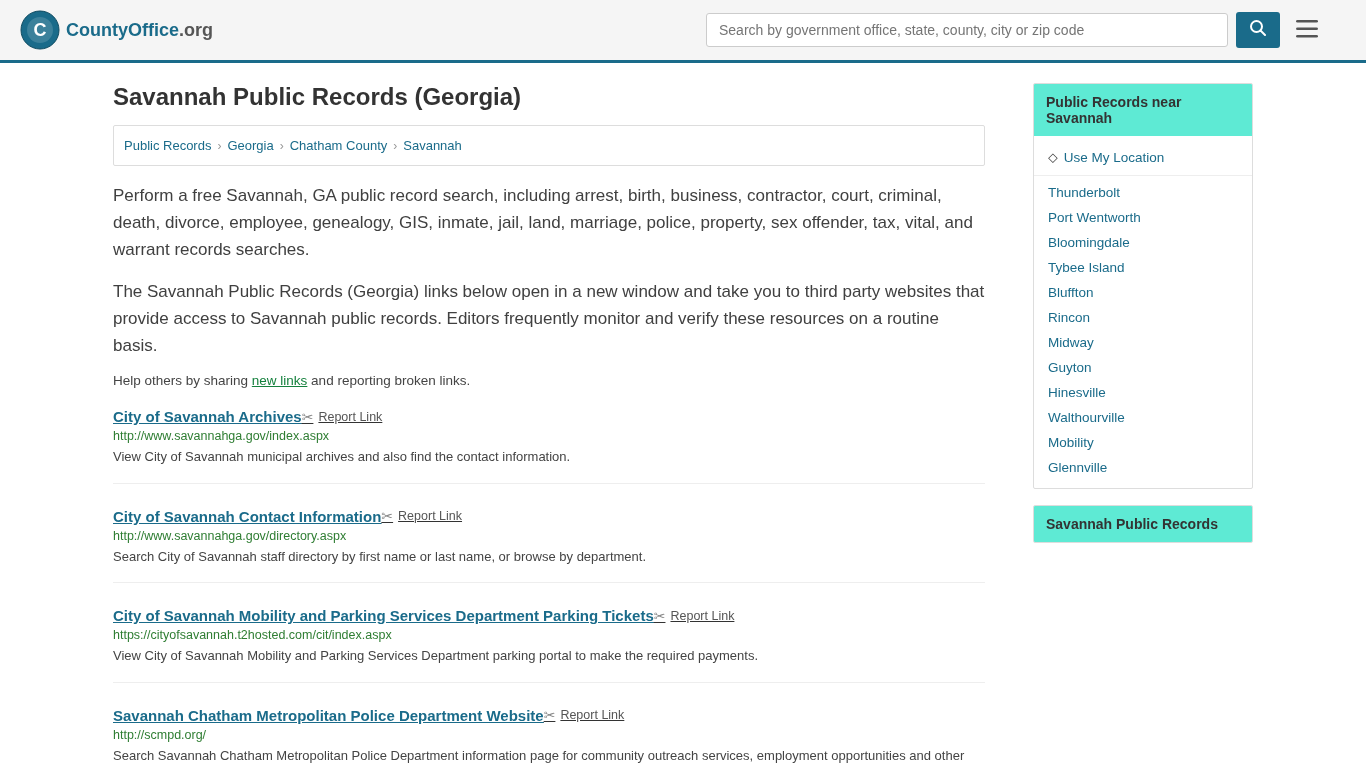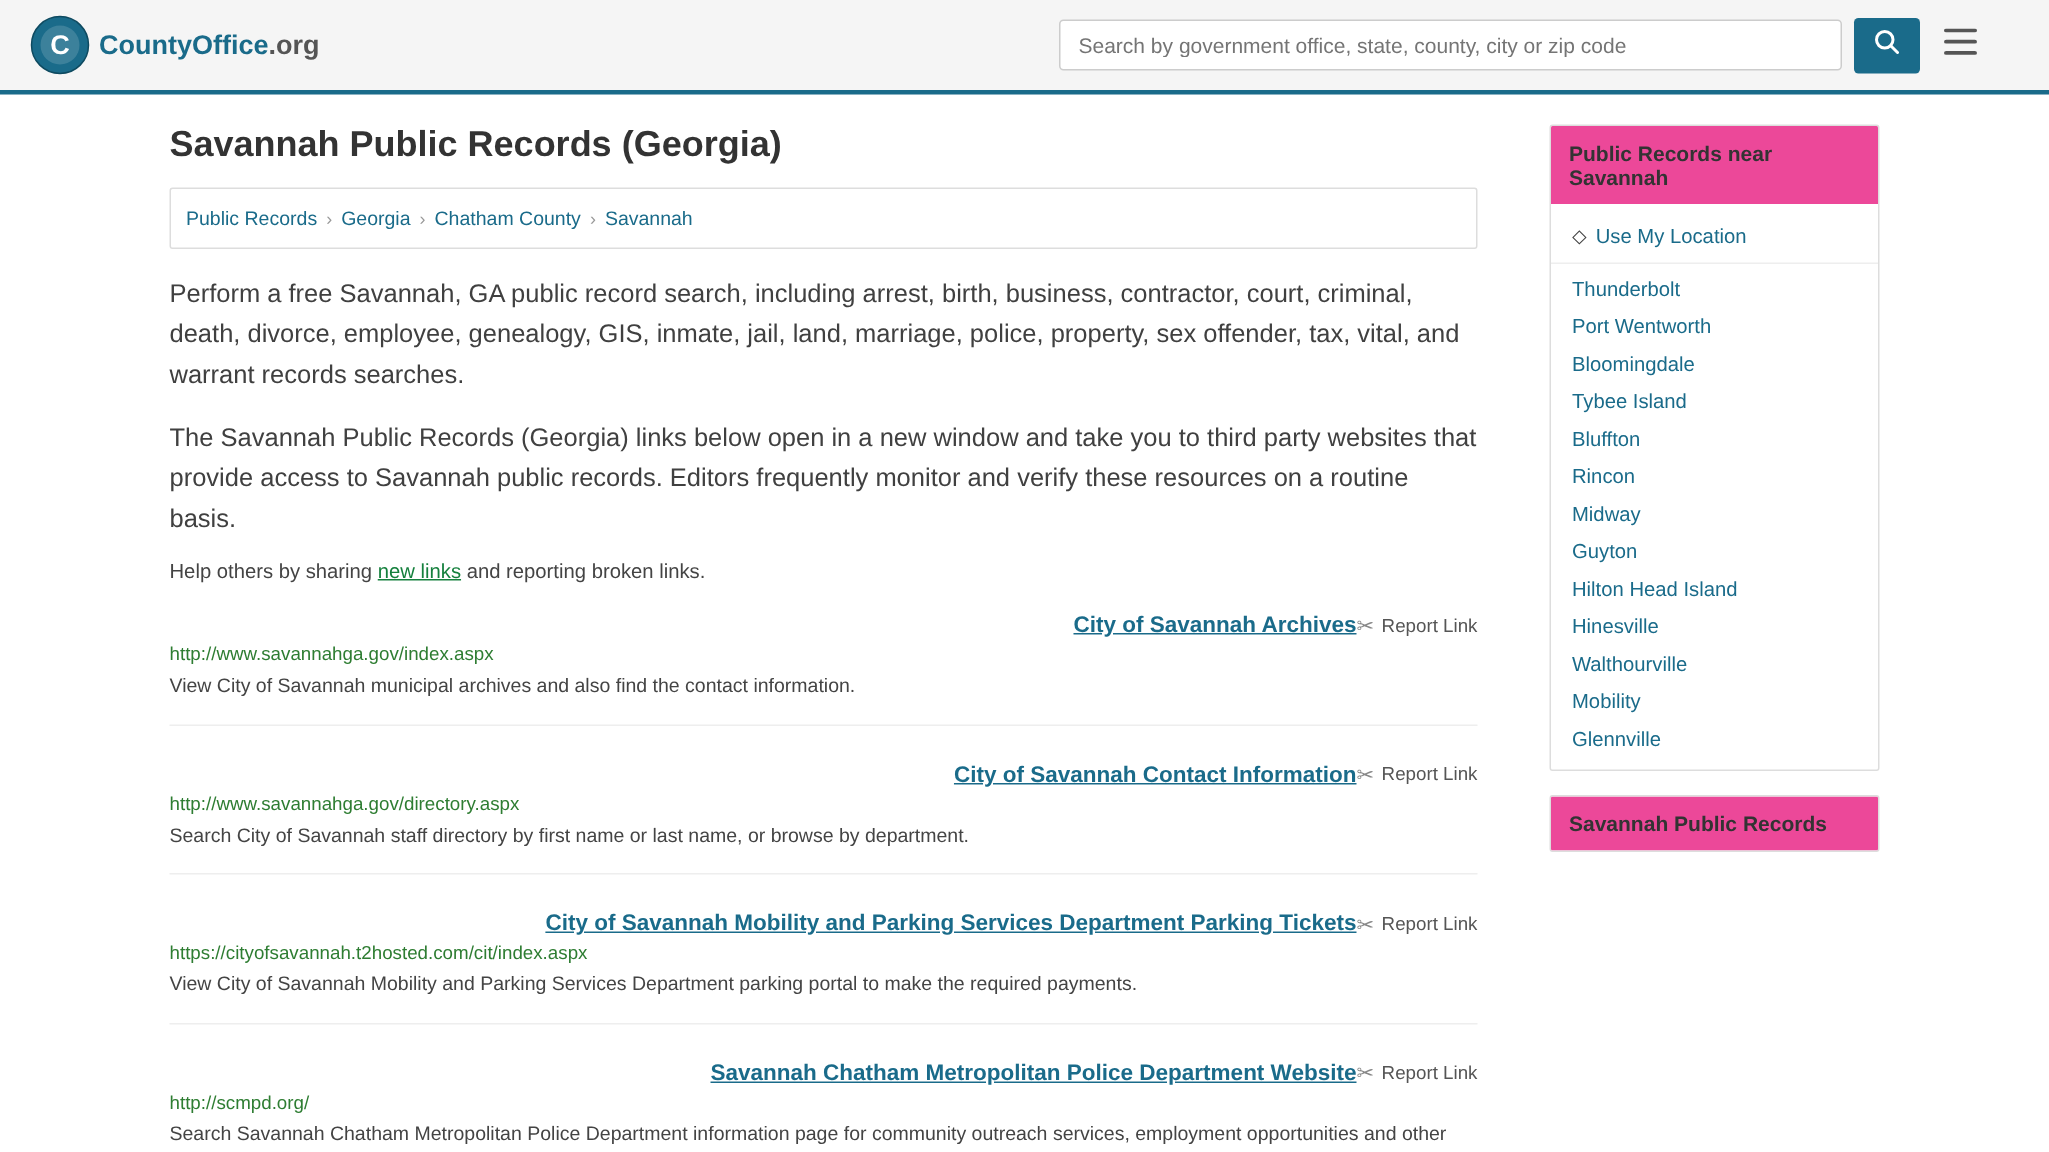--- a/index.html
+++ b/index.html
@@ -117,22 +117,23 @@
     
     .record-item {
       margin-bottom: 24px;
       border-bottom: 1px solid #eee;
       padding-bottom: 16px;
     }
     .record-item:last-child { border-bottom: none; }
     .record-header {
       display: flex;
       align-items: center;
-      justify-content: flex-end;
+      justify-content: flex-start;
       margin-bottom: 4px;
+      text-decoration: underline;
     }
     .record-title {
       font-size: 15px;
       font-weight: bold;
       color: #1a6b8a;
       text-decoration: underline;
       cursor: pointer;
     }
     .report-link {
       display: flex;
@@ -164,21 +165,21 @@
       width: 220px;
       flex-shrink: 0;
     }
     .sidebar-box {
       border: 1px solid #ddd;
       border-radius: 2px;
       margin-bottom: 16px;
       overflow: hidden;
     }
     .sidebar-box-title {
-      background: #ec4899;
+      background: #5eead4;
       padding: 10px 12px;
       font-weight: bold;
       font-size: 14px;
       color: #333;
     }
     .sidebar-box-content {
       padding: 8px 0;
     }
     .sidebar-link {
       display: block;
@@ -316,21 +317,20 @@
         <hr class="sidebar-divider">
         <div id="nearby-links">
         <a class="sidebar-link" href="#">Thunderbolt</a>
             <a class="sidebar-link" href="#">Port Wentworth</a>
             <a class="sidebar-link" href="#">Bloomingdale</a>
             <a class="sidebar-link" href="#">Tybee Island</a>
             <a class="sidebar-link" href="#">Bluffton</a>
             <a class="sidebar-link" href="#">Rincon</a>
             <a class="sidebar-link" href="#">Midway</a>
             <a class="sidebar-link" href="#">Guyton</a>
-            <a class="sidebar-link" href="#">Hilton Head Island</a>
             <a class="sidebar-link" href="#">Hinesville</a>
             <a class="sidebar-link" href="#">Walthourville</a>
             <a class="sidebar-link" href="#">Mobility</a>
             <a class="sidebar-link" href="#">Glennville</a>
           </div>
       </div>
     </div>
 
     <div class="sidebar-box">
       <div class="sidebar-box-title">Savannah Public Records</div>

